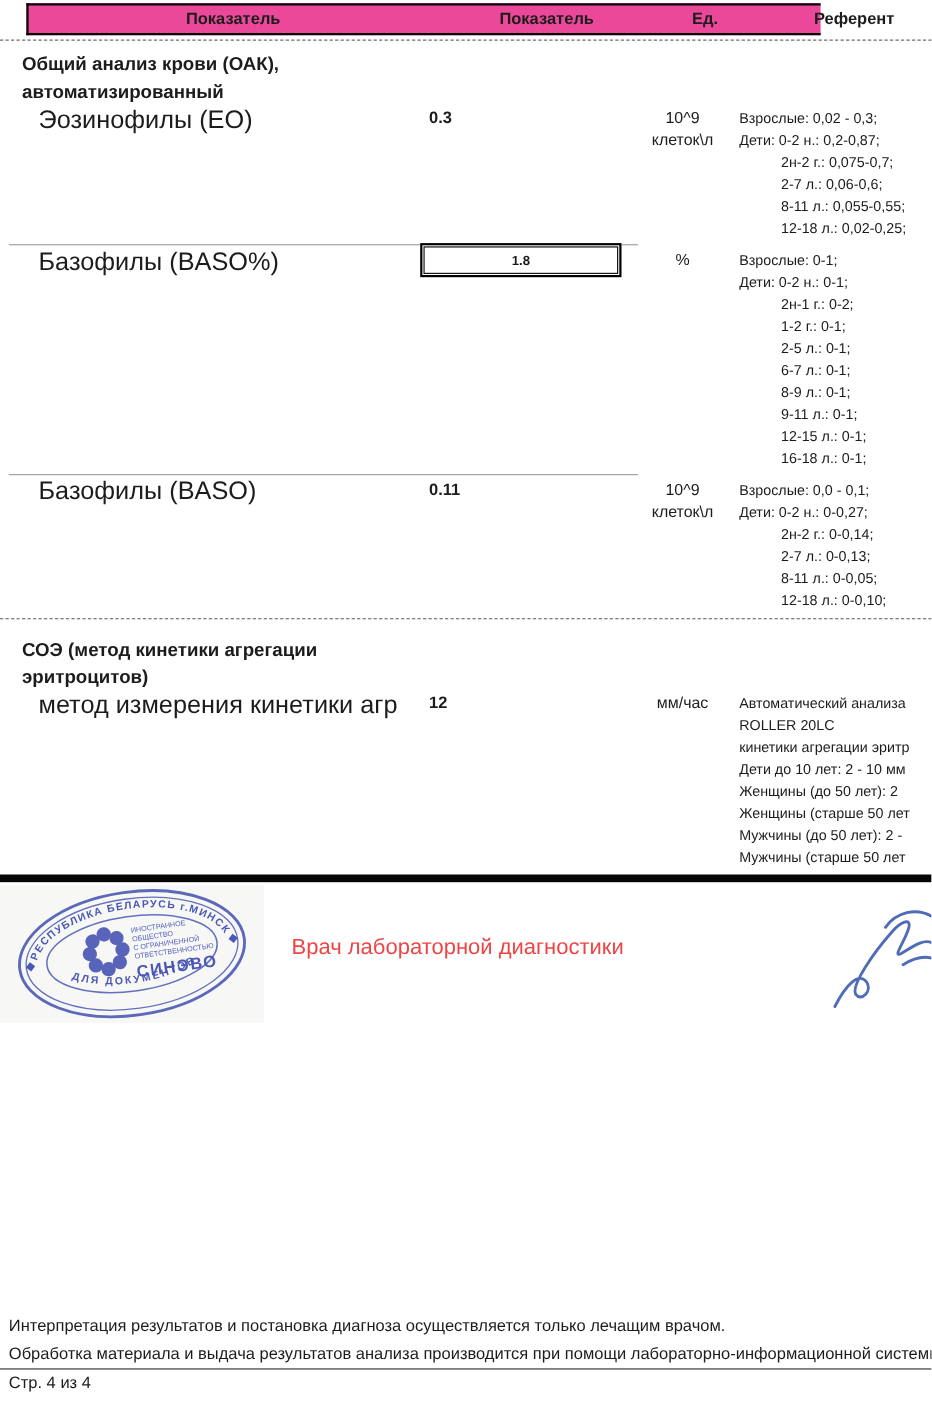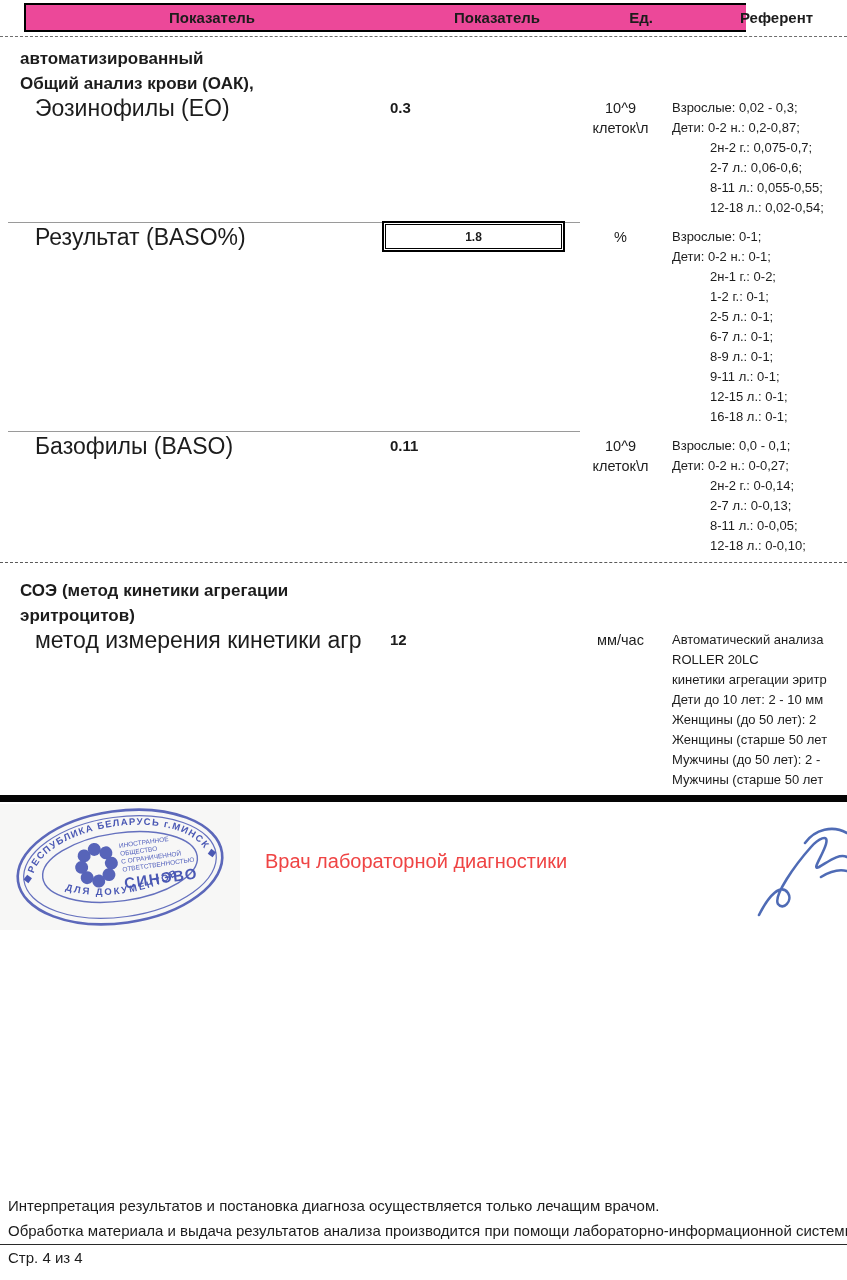--- a/index.html
+++ b/index.html
@@ -92,42 +92,42 @@
   <div class="thead">
     <div class="col col-param">Показатель</div>
     <div class="col col-result">Показатель</div>
     <div class="col col-units">Ед.</div>
     <div class="col col-ref">Референт</div>
   </div>
   <div class="head-dash"></div>
 
   <div id="tbody">
       <div class="section">
+        <div>Общий анализ крови (ОАК),</div>
         <div>автоматизированный</div>
-        <div>Общий анализ крови (ОАК),</div>
       </div>
       <div class="row">
         <div class="cell-name">Эозинофилы (EO)</div>
         <div class="cell-result">0.3</div>
         <div class="cell-units">
           <div>10^9</div>
           <div>клеток\л</div>
         </div>
         <div class="cell-ref">
           <div class="ref-line">Взрослые: 0,02 - 0,3;</div>
           <div class="ref-line">Дети: 0-2 н.: 0,2-0,87;</div>
           <div class="ref-line ind">2н-2 г.: 0,075-0,7;</div>
           <div class="ref-line ind">2-7 л.: 0,06-0,6;</div>
           <div class="ref-line ind">8-11 л.: 0,055-0,55;</div>
-          <div class="ref-line ind">12-18 л.: 0,02-0,54;</div>
+          <div class="ref-line ind">12-18 л.: 0,02-0,25;</div>
         </div>
       </div>
       <div class="sep-solid"></div>
       <div class="row">
-        <div class="cell-name">Результат (BASO%)</div>
+        <div class="cell-name">Базофилы (BASO%)</div>
         <div class="result-box">
           <div class="result-box-inner">1.8</div>
         </div>
         <div class="cell-units">
           <div>%</div>
         </div>
         <div class="cell-ref">
           <div class="ref-line">Взрослые: 0-1;</div>
           <div class="ref-line">Дети: 0-2 н.: 0-1;</div>
           <div class="ref-line ind">2н-1 г.: 0-2;</div>

